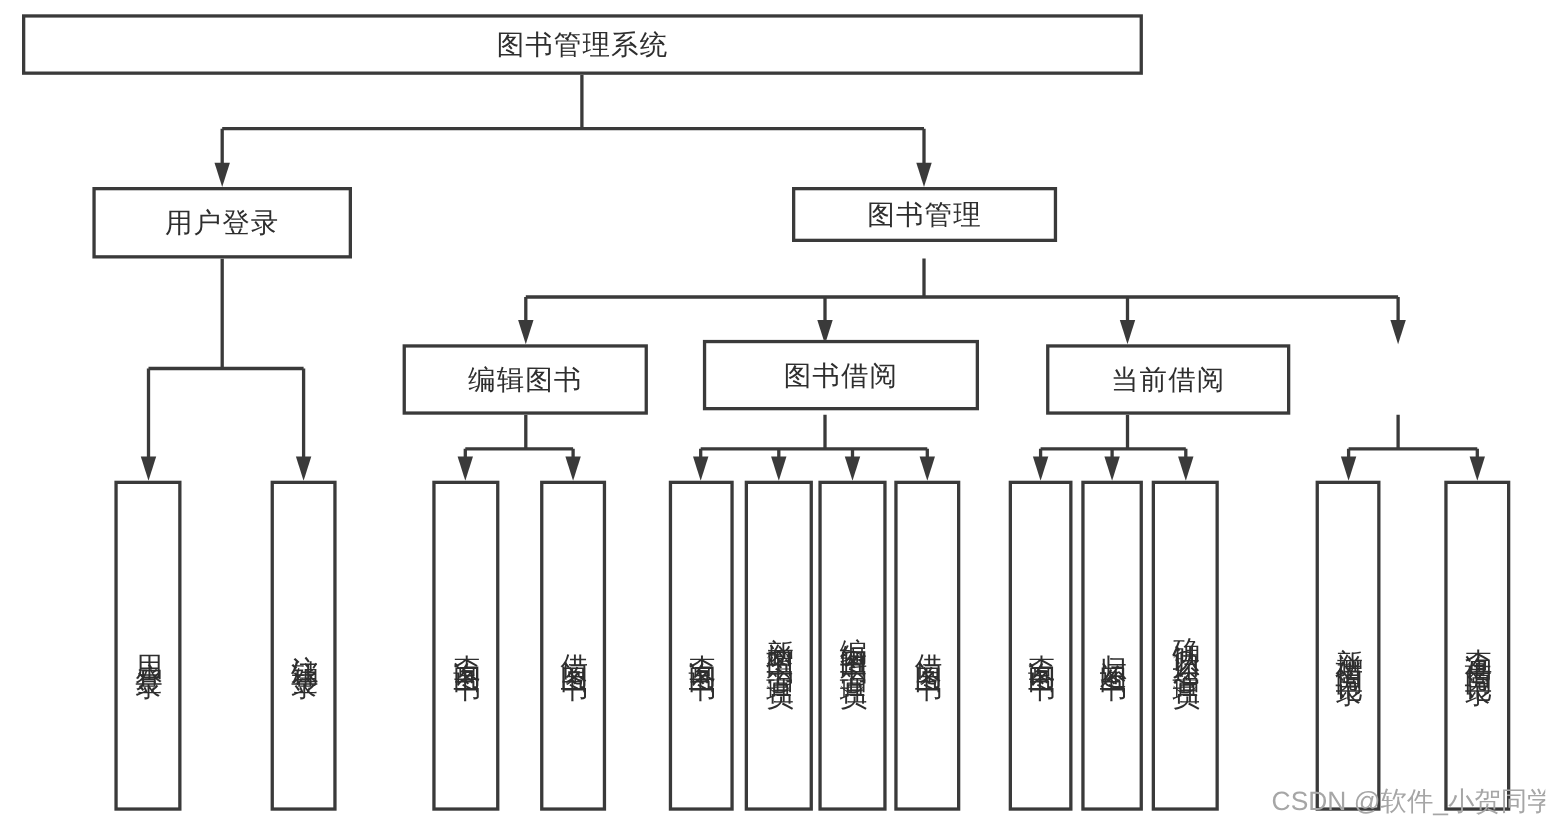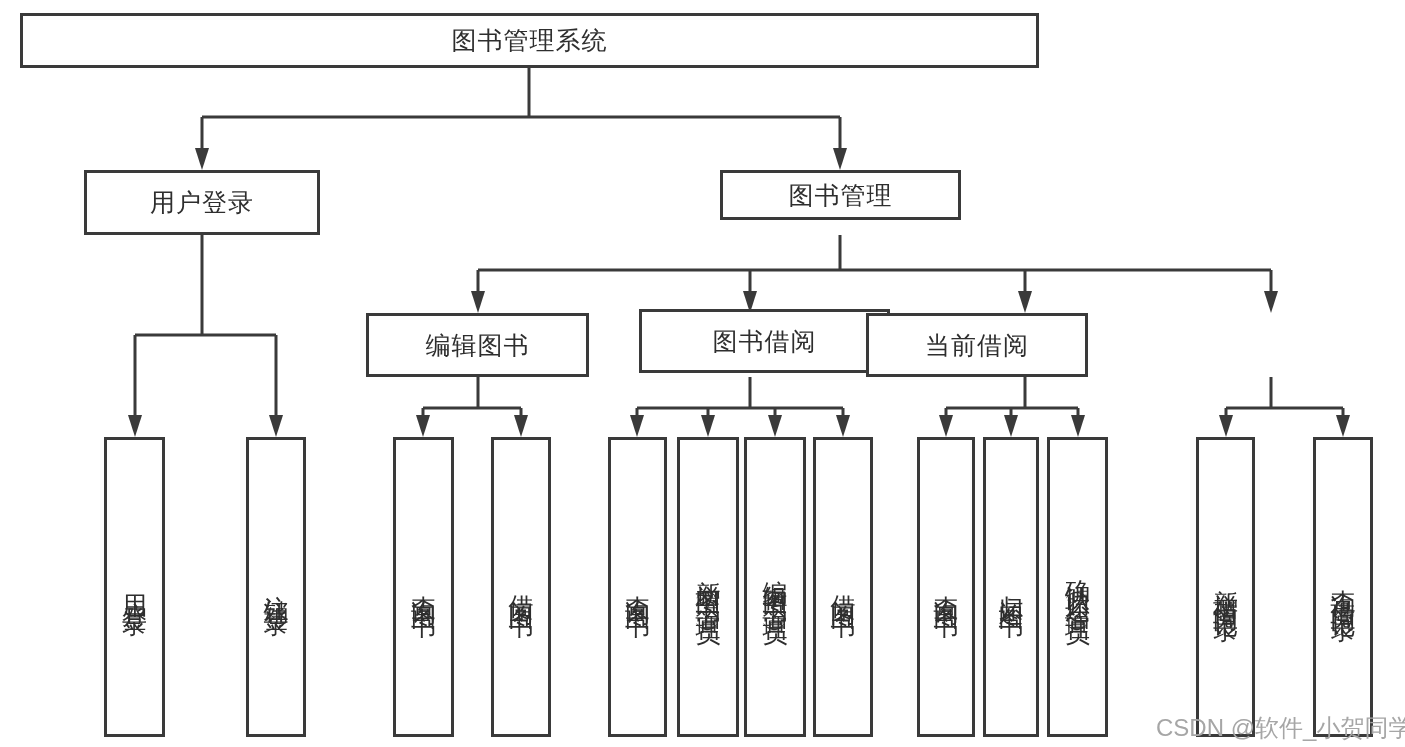--- a/index.html
+++ b/index.html
@@ -90,21 +90,21 @@
   <div class="box" style="left:720px; top:170px; width:241px; height:50px;">
     <span class="lbl">图书管理</span>
   </div>
 
   <div class="box" style="left:366px; top:313px; width:223px; height:64px;">
     <span class="lbl">编辑图书</span>
   </div>
   <div class="box" style="left:639px; top:309px; width:251px; height:64px;">
     <span class="lbl">图书借阅</span>
   </div>
-  <div class="box" style="left:866px; top:313px; width:222px; height:64px;">
+  <div class="box" style="left:951px; top:313px; width:222px; height:64px;">
     <span class="lbl">当前借阅</span>
   </div>
 
   <div class="box vbox" style="left:104px; top:437px; width:61px; height:300px;">
     <span class="lbl">用户登录</span>
   </div>
   <div class="box vbox" style="left:246px; top:437px; width:60px; height:300px;">
     <span class="lbl">注销登录</span>
   </div>
 

